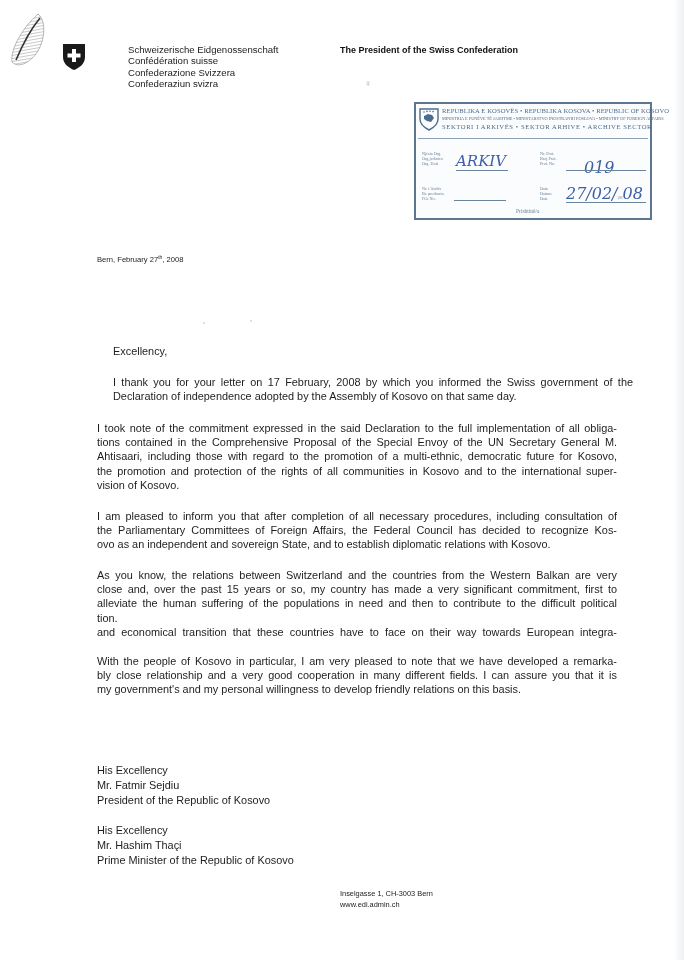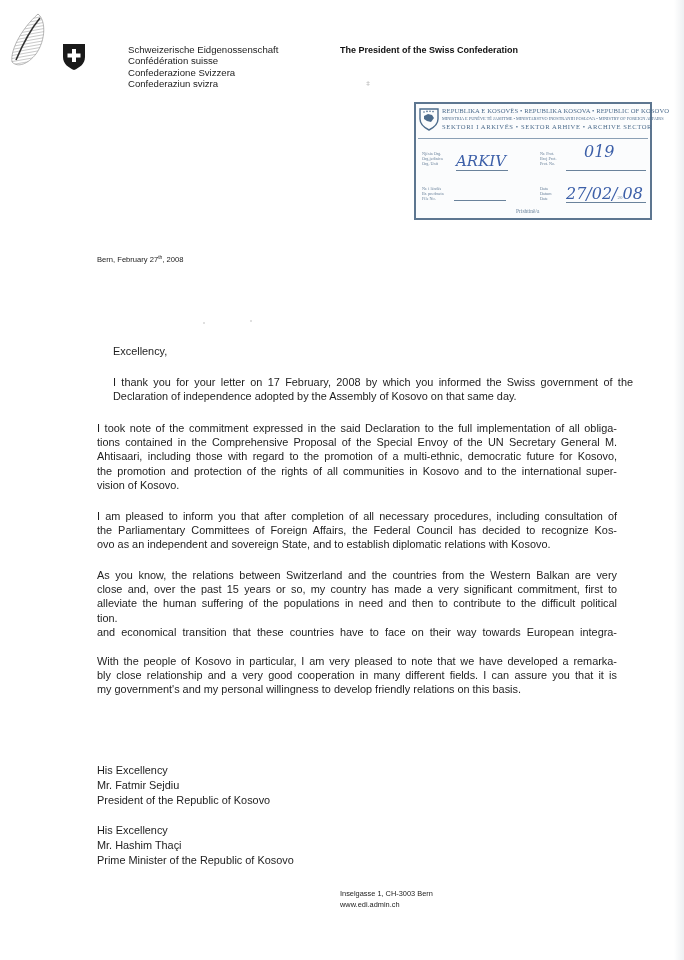--- a/index.html
+++ b/index.html
@@ -118,21 +118,21 @@
     <div>Org. Unit</div>
   </div>
   <div class="stamp-hand" style="left:40px; top:48px; font-size:15px;">ARKIV</div>
   <div class="stamp-rule" style="left:40px; top:66px; width:52px;"></div>
 
   <div class="stamp-labels" style="left:124px; top:47px;">
     <div>Nr. Prot.</div>
     <div>Broj Prot.</div>
     <div>Prot. No.</div>
   </div>
-  <div class="stamp-hand" style="left:168px; top:38px; font-size:16px;text-align:right;">019</div>
+  <div class="stamp-hand" style="left:168px; top:54px; font-size:16px;text-align:right;">019</div>
   <div class="stamp-rule" style="left:150px; top:66px; width:80px;"></div>
 
   <div class="stamp-labels" style="left:6px; top:82px;">
     <div>Nr. i lëndës</div>
     <div>Br. predmeta</div>
     <div>File No.</div>
   </div>
   <div class="stamp-rule" style="left:38px; top:96px; width:52px;"></div>
 
   <div class="stamp-labels" style="left:124px; top:82px;">

